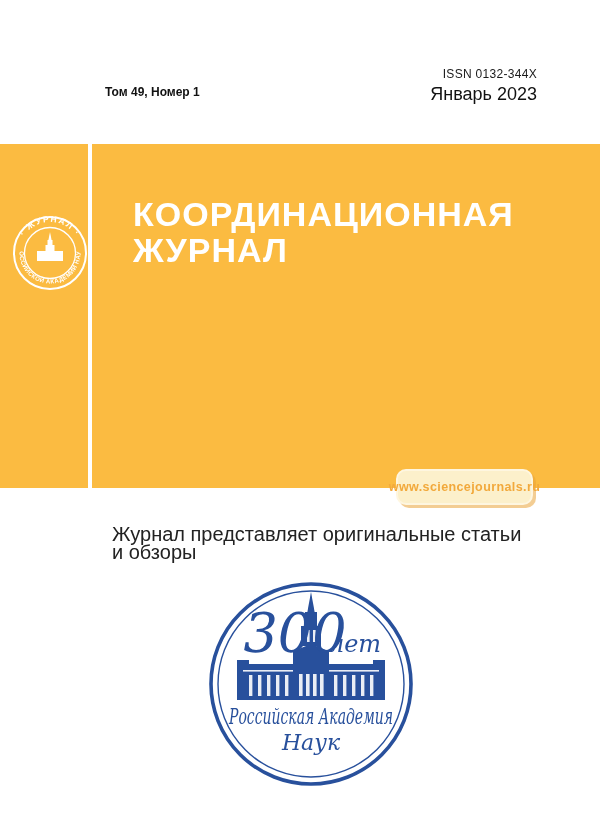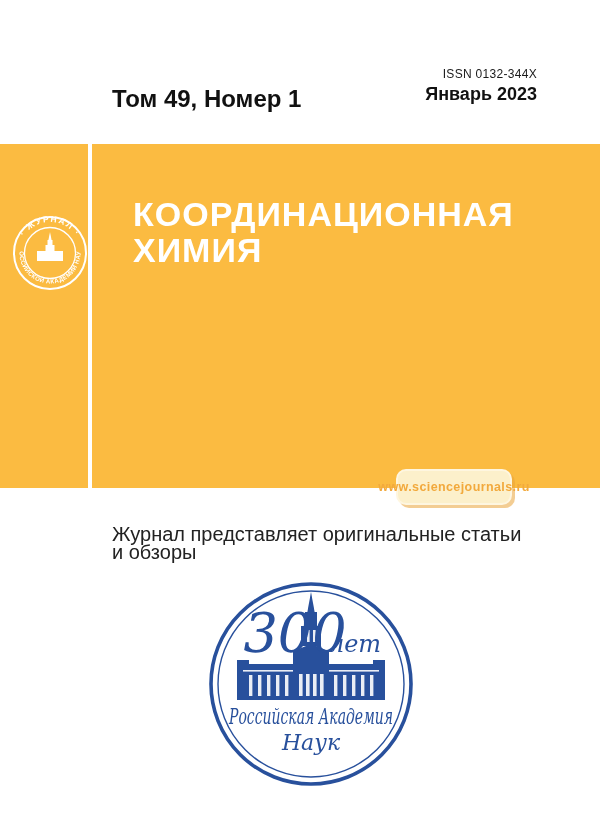--- a/index.html
+++ b/index.html
@@ -7,24 +7,24 @@
     width:600px;height:835px;position:relative;background:#ffffff;
     font-family:"Liberation Sans", sans-serif;overflow:hidden;
   }
   .abs{position:absolute;}
 
   
   .issn{
     top:67px;right:63px;font-size:12px;letter-spacing:.3px;color:#1a1a1a;padding-left:48px;
   }
   .volume{
-    top:85px;left:105px;font-size:24px;font-weight:bold;color:#111;margin-left:7px;
+    top:85px;left:105px;font-size:12px;font-weight:bold;color:#111;
   }
   .issue-date{
-    top:84px;right:63px;font-size:18px;font-weight:bold;color:#111;
+    top:84px;right:63px;font-size:18px;font-weight:normal;color:#111;
   }
 
   
   .cover-block{
     top:144px;left:0;width:600px;height:344px;
     background:var(--bg_orange,#FBBB41);
   }
   .divider{
     position:absolute;left:88px;top:0;width:4px;height:344px;
     background:#ffffff;
@@ -35,21 +35,21 @@
   .seal-fill{fill:#ffffff;}
 
   .journal-title{
     position:absolute;left:133px;top:52px;width:440px;
     color:var(--title_white,#ffffff);
     font-size:34px;font-weight:bold;line-height:1.07;letter-spacing:1px;
   }
 
   
   .website-badge{
-    top:469px;left:396px;width:116px;height:36px;
+    top:469px;left:396px;width:137px;height:36px;
     background:var(--badge_bg,#FCF0CB);
     border:2px solid #FEF6E0;border-radius:10px;
     box-shadow:3px 3px 0 rgba(233,164,58,.55);
     box-sizing:border-box;
     display:flex;align-items:center;justify-content:center;
     cursor:pointer;
   }
   .website-badge span{
     color:var(--badge_text,#F2A93C);font-size:12.5px;font-weight:bold;letter-spacing:.4px;
   }
@@ -97,21 +97,21 @@
       <rect class="seal-fill" x="34.5" y="31" width="9" height="7"></rect>
       <rect class="seal-fill" x="36.5" y="26" width="5" height="6"></rect>
       <polygon class="seal-fill" points="39,18 37.3,26.5 40.7,26.5"></polygon>
     </g>
   </svg>
 
   <div class="divider"></div>
 
   <div class="journal-title">
     <div>КООРДИНАЦИОННАЯ</div>
-    <div>ХИМИЯ</div>
+    <div>ЖУРНАЛ</div>
   </div>
 </div>
 
 <div class="abs website-badge">
   <span>www.sciencejournals.ru</span>
 </div>
 
 <div class="abs description">
   <div>Журнал представляет оригинальные статьи и обзоры</div>
 </div>

